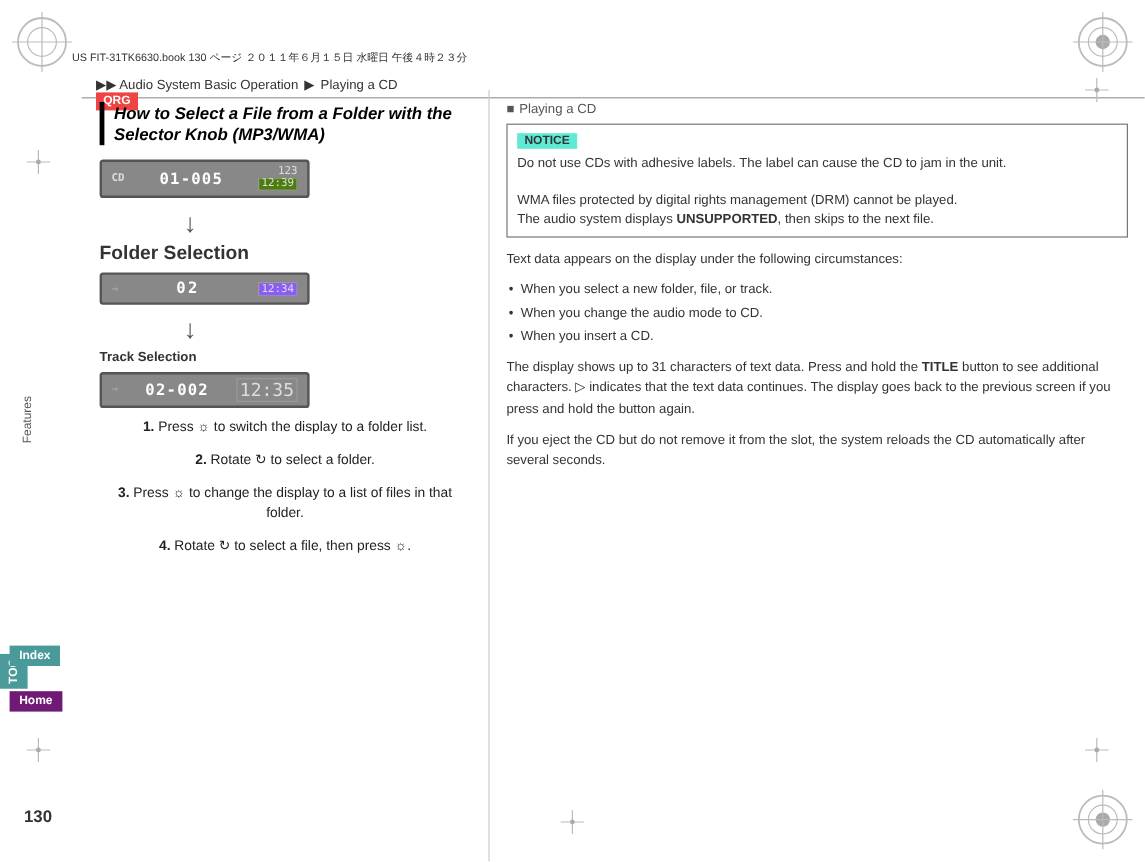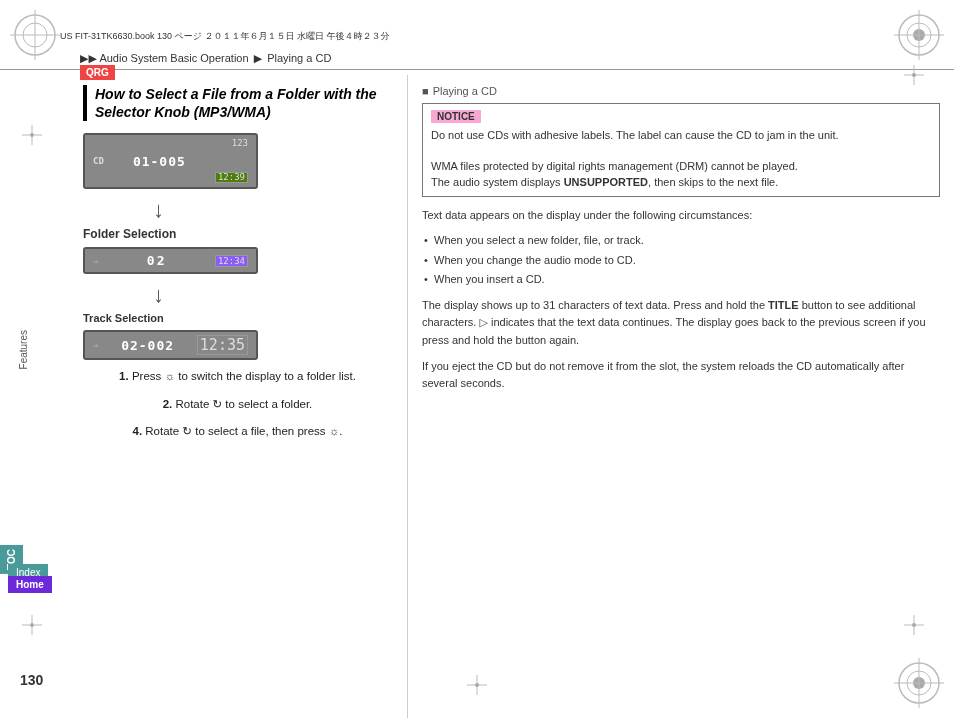--- a/index.html
+++ b/index.html
@@ -22,21 +22,21 @@
     .corner-decoration svg { width: 100%; height: 100%; }
 
     .corner-tl { top: 10px; left: 10px; }
     .corner-tr { top: 10px; right: 10px; }
     .corner-bl { bottom: 10px; left: 10px; }
     .corner-br { bottom: 10px; right: 10px; }
 
     
     .header {
       position: absolute;
-      top: 0;
+      top: 12px;
       left: 0;
       right: 0;
       height: 70px;
       border-bottom: 1px solid #999;
     }
 
     .header-top-line {
       position: absolute;
       top: 30px;
       left: 60px;
@@ -99,34 +99,34 @@
       left: 18px;
       font-size: 10px;
       color: #555;
       writing-mode: vertical-rl;
       text-orientation: mixed;
       transform: rotate(180deg);
     }
 
     .index-badge {
       position: absolute;
-      bottom: 137px;
+      bottom: 163px;
       left: 8px;
       background: #4a9a9a;
       color: white;
       font-size: 10px;
-      font-weight: normal;
+      font-weight: bold;
       padding: 3px 8px;
     }
 
     .home-badge {
       position: absolute;
       bottom: 125px;
       left: 8px;
-      background: #6d28d9;
+      background: #701a75;
       color: white;
       font-size: 10px;
       font-weight: bold;
       padding: 3px 8px;
     }
 
     .page-number {
       position: absolute;
       bottom: 30px;
       left: 20px;
@@ -178,21 +178,21 @@
       font-size: 11px;
       font-family: monospace;
       width: 175px;
     }
 
     .cd-display .display-left { color: #fff; font-weight: bold; font-size: 10px; }
     .cd-display .display-center { color: #fff; font-weight: bold; font-size: 13px; }
     .cd-display .display-right { color: #fff; font-size: 9px; }
 
     .folder-section-label {
-      font-size: 12px;
+      font-size: 16px;
       font-weight: bold;
       color: #333;
       margin: 4px 0 4px 0;
     }
 
     .track-section-label {
       font-size: 11px;
       font-weight: bold;
       color: #333;
       margin: 4px 0 2px 0;
@@ -241,21 +241,21 @@
     .notice-box {
       border: 1px solid #777;
       padding: 5px 8px;
       margin-bottom: 10px;
     }
 
     .notice-title {
       font-size: 10px;
       font-weight: bold;
       color: #333;
-      background: #f9a8d4;
+      background: #5eead4;
       display: inline-block;
       padding: 1px 6px;
       margin-bottom: 4px;
     }
 
     .notice-text {
       font-size: 11px;
       line-height: 1.5;
       color: #333;
     }
@@ -379,21 +379,21 @@
   <div class="left-column">
     <div class="section-title">How to Select a File from a Folder with the Selector Knob (MP3/WMA)</div>
 
     <div style="margin-bottom:8px;">
 
       <div class="cd-display" style="background:#888; margin-bottom:8px;">
         <span class="display-left" style="font-size:9px; color:#ddd;">CD</span>
         <span class="display-center" style="font-size:13px; font-family:monospace; color:#fff; letter-spacing:1px;">01-005</span>
         <span class="display-right" style="font-size:9px; color:#ddd; display:flex; flex-direction:column; align-items:flex-end; line-height:1;">
           <span>123</span>
-          <span style="background:#4d7c0f; border:1px solid #999; padding:0 2px;margin-top:24px;">12:39</span>
+          <span style="background:#4d7c0f; border:1px solid #999; padding:0 2px;">12:39</span>
         </span>
       </div>
 
       <span class="arrow-down">↓</span>
 
       <div class="folder-section-label">Folder Selection</div>
 
       <div class="cd-display" style="background:#888; margin-bottom:8px;">
         <span class="display-left" style="font-size:9px; color:#aaa;">⇒</span>
         <span class="display-center" style="font-size:13px; font-family:monospace; color:#fff; letter-spacing:2px;">02</span>
@@ -416,20 +416,24 @@
     </div>
 
     <div class="steps-area">
       <div class="step">
         <span class="step-num">1.</span>
         Press ☼ to switch the display to a folder list.
       </div>
       <div class="step">
         <span class="step-num">2.</span>
         Rotate ↻ to select a folder.
+      </div>
+      <div class="step">
+        <span class="step-num">3.</span>
+        Press ☼ to change the display to a list of files in that folder.
       </div>
       <div class="step">
         <span class="step-num">4.</span>
         Rotate ↻ to select a file, then press ☼.
       </div>
     </div>
   </div>
 
   <div class="right-column">
     <div class="right-header">

